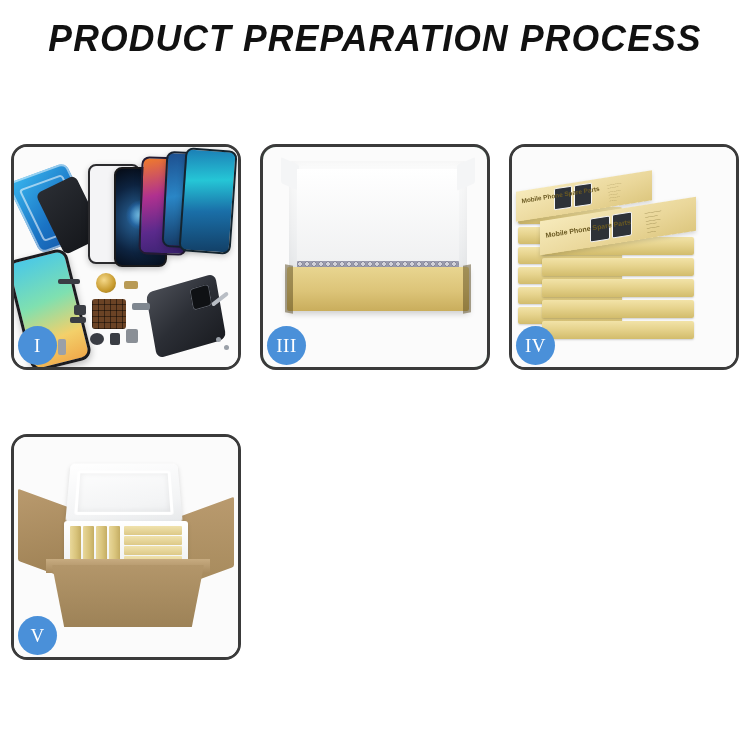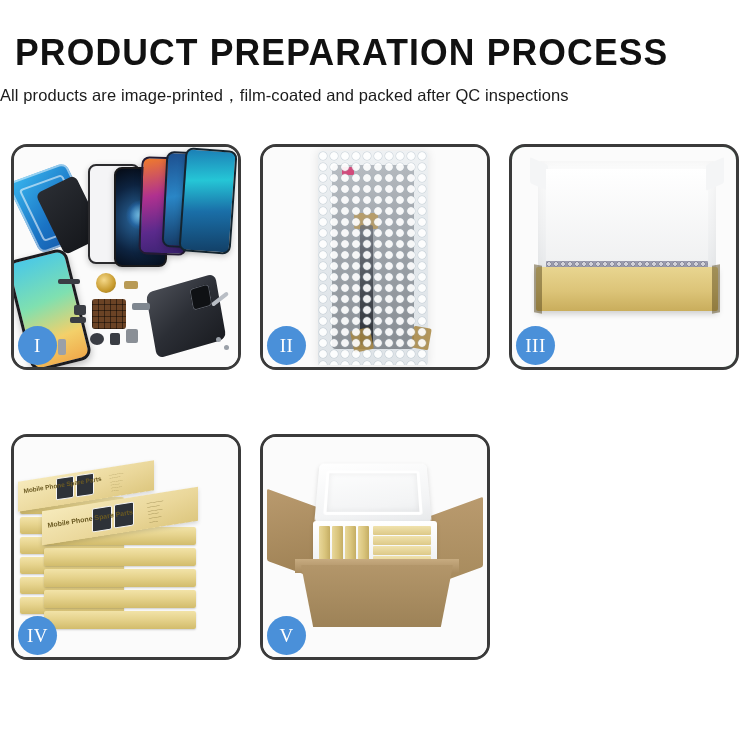--- a/index.html
+++ b/index.html
@@ -10,21 +10,23 @@
   body {
     width: 750px;
     height: 750px;
     font-family: "Liberation Sans", sans-serif;
     overflow: hidden;
     position: relative;
   }
 
   
   .header {
-    padding-top: 34px;
+    text-align: center;
+    padding-top: 20px;
+    font-style: italic;
   }
   .page-title {
     font-family: "Liberation Sans", sans-serif;
     font-size: 37px;
     font-weight: 700;
     letter-spacing: 1.2px;
     color: #111111;
     line-height: 1.05;
     margin: 0;
     transform: scaleX(0.96);
@@ -361,21 +363,20 @@
   }
   .p6 .tape {
     position:absolute; background: rgba(120,96,60,.28); border-radius:1px;
   }
 </style>
 </head>
 <body>
 
 <div class="header">
   <h1 class="page-title">PRODUCT PREPARATION PROCESS</h1>
-  <p class="page-subtitle">All products are image-printed，film-coated and packed after QC inspections</p>
 </div>
 
 <div class="grid">
 
   <div class="panel p1">
     <div class="panel-inner">
       <div class="film"></div>
       <div class="film2"></div>
       <div class="ph ph-a"></div>
       <div class="ph ph-b"></div>
@@ -395,34 +396,20 @@
       <div class="chip" style="left:96px;top:186px;width:10px;height:12px;"></div>
       <div class="chip" style="left:112px;top:182px;width:12px;height:14px;background:#8a8f96;"></div>
       <div class="chip" style="left:44px;top:192px;width:8px;height:16px;background:#9aa0a8;"></div>
       <div class="chip" style="left:210px;top:198px;width:5px;height:5px;border-radius:50%;background:#9aa0a8;"></div>
       <div class="chip" style="left:202px;top:190px;width:5px;height:5px;border-radius:50%;background:#9aa0a8;"></div>
       <div class="chip" style="left:196px;top:150px;width:20px;height:4px;background:#b9bec5;transform:rotate(-38deg);"></div>
     </div>
     <div class="badge">I</div>
   </div>
 
-  <div class="panel p2">
-    <div class="panel-inner">
-      <div class="bag">
-        <div class="screen"></div>
-        <div class="conn"></div>
-        <div class="flex"></div>
-        <div class="conn2"></div>
-        <div class="conn3"></div>
-        <div class="sticker"></div>
-        <div class="bubbles"></div>
-      </div>
-    </div>
-    <div class="badge">II</div>
-  </div>
 
   <div class="panel p3">
     <div class="panel-inner">
       <div class="lid">
         <div class="foam" style="position:absolute;left:8px;top:8px;width:162px;height:100px;background:linear-gradient(180deg,#ffffff,#eff0f1);"></div>
       </div>
       <div class="contents"></div>
       <div class="tray"></div>
     </div>
     <div class="badge">III</div>

